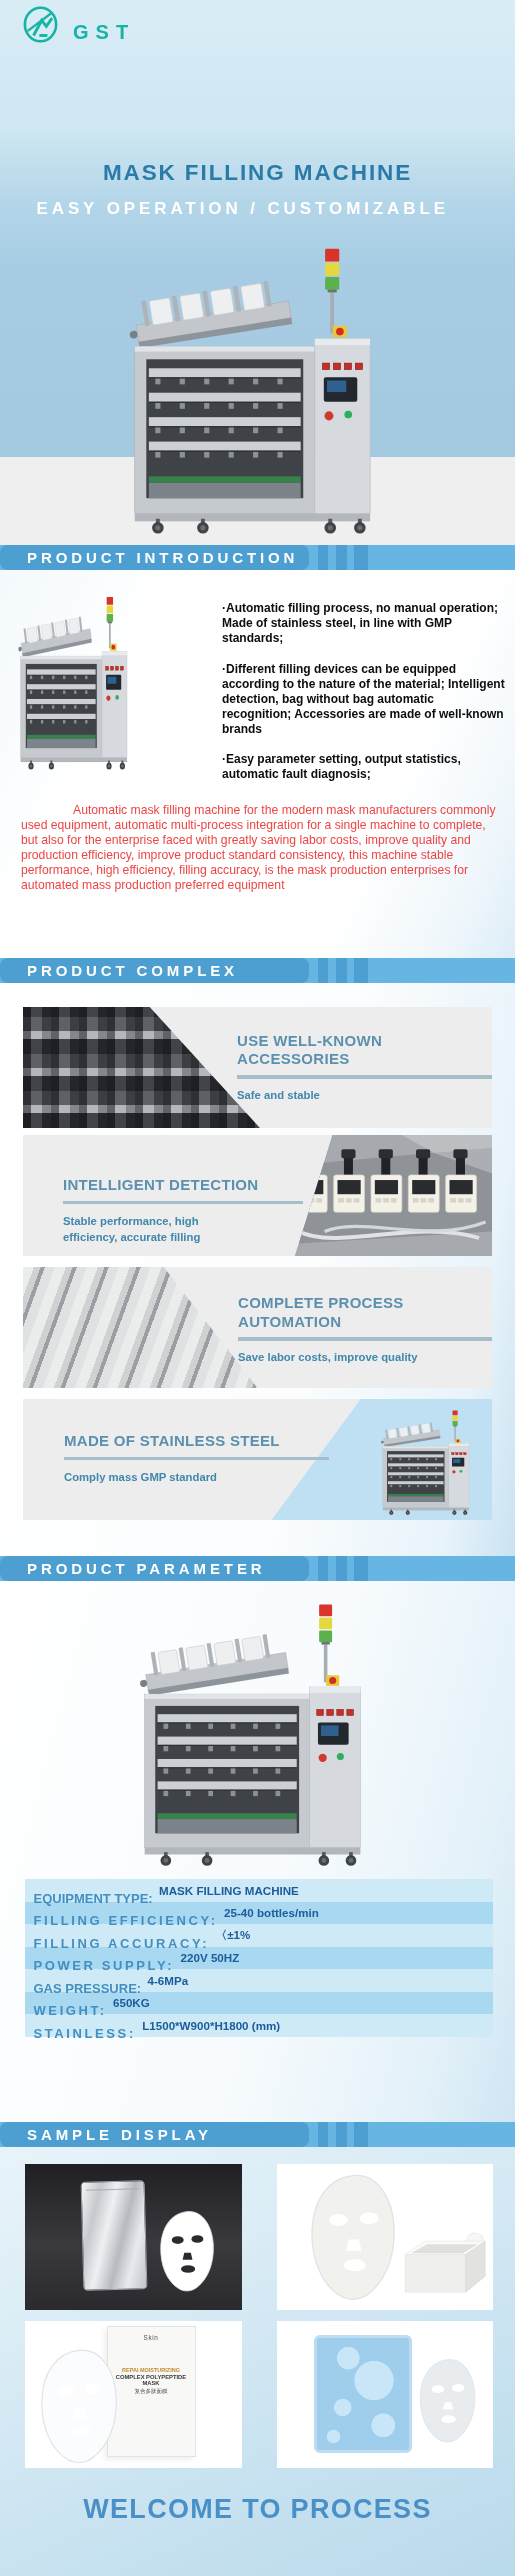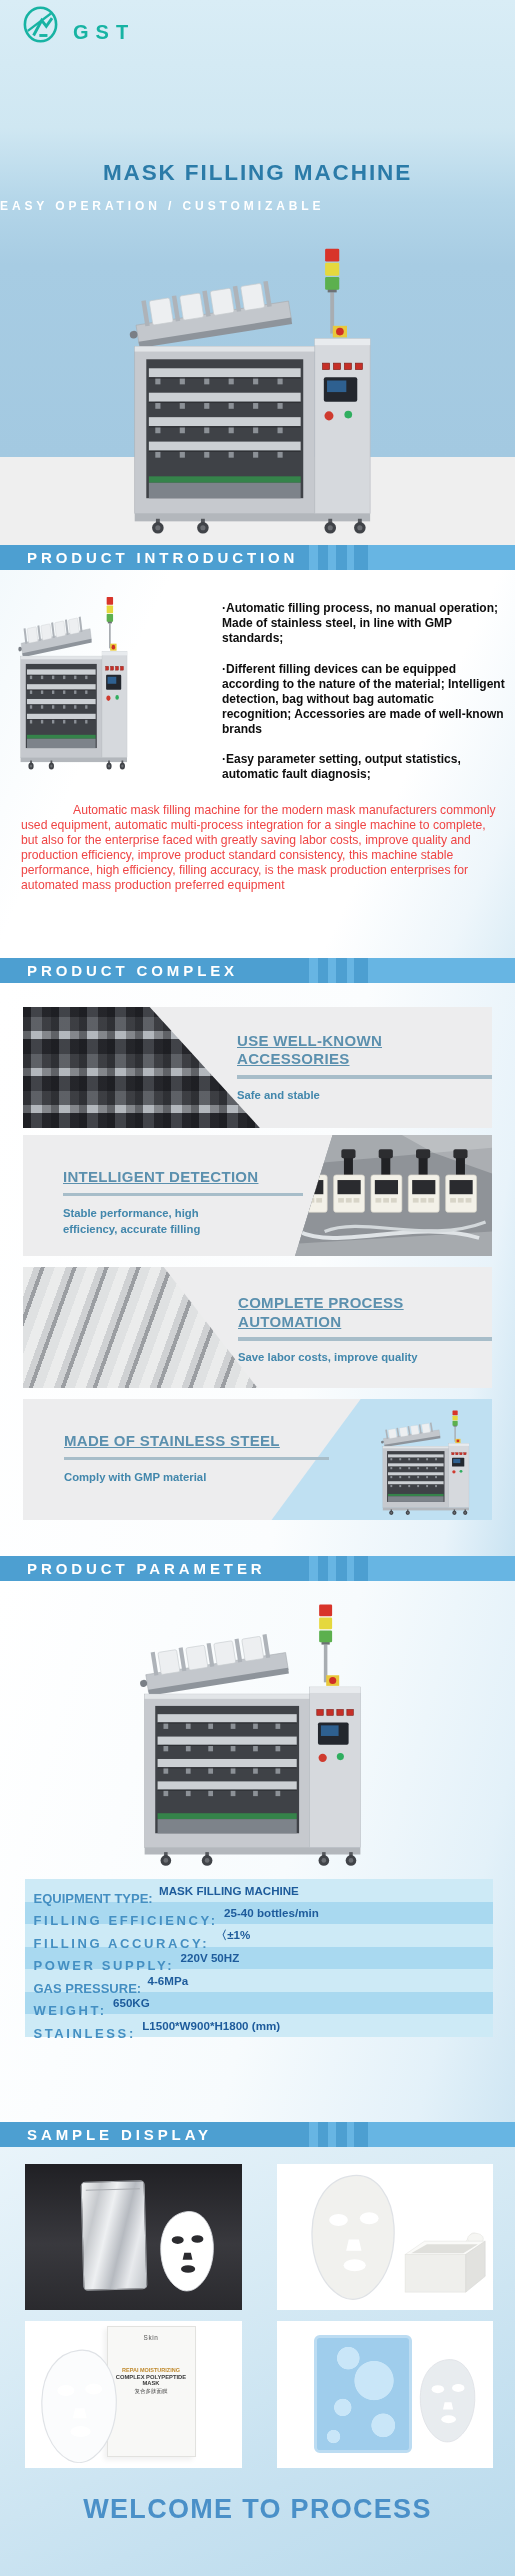--- a/index.html
+++ b/index.html
@@ -21,30 +21,30 @@
     background:linear-gradient(155deg,#e9f4fa 0%,#d8ebf5 35%,#c6e1f0 70%,#b9daec 100%);}
 
   
   .logo{position:absolute;left:22px;top:5.2px;display:flex;align-items:flex-end;}
   .logo-mark{width:37px;height:39px;}
   .logo-text{margin-left:14px;color:#17b3a3;font-size:20px;font-weight:bold;letter-spacing:7px;}
 
   
   .hero-title{position:absolute;left:0;top:160px;width:515px;text-align:center;
     color:#2b7ba8;font-size:22.5px;font-weight:bold;letter-spacing:1.9px;}
-  .hero-sub{position:absolute;left:0;top:199px;width:449px;text-align:left;
-    color:#ffffff;font-size:12px;font-weight:bold;letter-spacing:3.9px;}
+  .hero-sub{position:absolute;left:0;top:199px;width:449px;text-align:right;
+    color:#ffffff;font-size:17px;font-weight:bold;letter-spacing:3.9px;}
   .machine-hero{position:absolute;left:118px;top:227px;width:283px;height:316px;}
   .machine-intro{position:absolute;left:13px;top:586px;width:128px;height:187px;}
   .machine-params{position:absolute;left:121px;top:1588px;width:276px;height:283px;}
 
   
   .band{position:absolute;left:0;width:515px;height:24.5px;background:#67b5e3;}
   .band-main{position:absolute;left:0;top:0;width:309px;height:24.5px;background:#4d9fd1;
-    display:flex;align-items:center;padding-left:27px;}
+    display:flex;align-items:center;padding-left:27px;border-radius:8px;}
   .band-title{color:#ffffff;font-size:15px;font-weight:bold;letter-spacing:3.9px;white-space:nowrap;}
   .band .st{position:absolute;top:0;height:24.5px;background:#4d9fd1;}
   .band .s1{left:318px;width:9.7px;}
   .band .s2{left:336px;width:11px;}
   .band .s3{left:354px;width:13.5px;}
 
   
   .intro-bullets{position:absolute;left:222px;top:601px;width:283px;color:#0d0d0d;}
   .intro-bullets p{margin:0 0 15.5px 0;font-size:12px;font-weight:bold;line-height:15px;}
   .intro-paragraph{position:absolute;left:21px;top:803px;width:475px;color:#ef4444;
@@ -60,22 +60,22 @@
       repeating-linear-gradient(0deg, #303136 0 15.5px, #c2c6cb 15.5px 23px, #55575c 23px 37px);}
   .ph-gauges{clip-path:polygon(66% 0,100% 0,100% 100%,58% 100%);background:#9aa0a6;}
   .ph-gauges svg{position:absolute;right:0;top:0;height:100%;}
   .ph-trays{clip-path:polygon(0 0,30% 0,50% 100%,0 100%);
     background:
       repeating-linear-gradient(110deg,#ebecec 0 10.3px,#cfd1d3 10.3px 16.7px,#9b9ea2 16.7px 20.6px,#dfe1e2 20.6px 30px);}
   .ph-bluewedge{clip-path:polygon(72% 0,100% 0,100% 100%,53% 100%);background:#bfe0f2;}
   .card-machine{position:absolute;left:350px;top:5.2px;width:111px;height:113px;}
   .card-text{position:absolute;}
   .t1{left:214px;top:24.5px;} .t2{left:40px;top:33px;} .t3{left:215px;top:27px;} .t4{left:41px;top:33px;}
-  .card-heading{color:#5b90ae;font-size:15px;font-weight:bold;line-height:18.7px;letter-spacing:0.3px;text-decoration:underline;}
-  .t1 .card-heading{width:200px;} .t2 .card-heading{width:277px;} .t3 .card-heading{width:213px;} .t4 .card-heading{width:277px;}
+  .card-heading{color:#5b90ae;font-size:15px;font-weight:bold;line-height:18.7px;letter-spacing:0.3px;}
+  .t1 .card-heading{width:200px;} .t2 .card-heading{width:277px;margin-top:8px;} .t3 .card-heading{width:213px;} .t4 .card-heading{width:277px;}
   .card-underline{height:3.9px;background:#a7bdc9;margin-top:5.8px;}
   .u1{width:260px;} .u2{width:240px;} .u3{width:264px;} .u4{width:265px;}
   .card-sub{margin-top:8.4px;color:#4287ac;font-size:11.3px;font-weight:bold;line-height:16px;width:193px;}
 
   
   .param-table{position:absolute;left:24.5px;top:1879px;width:468px;}
   .param-row{height:22.5px;display:flex;align-items:center;padding-left:9px;}
   .param-row:nth-child(odd){background:#cdeaf6;}
   .param-row:nth-child(even){background:#a9d9f0;}
   .param-label{color:#448fc2;font-size:13px;font-weight:bold;white-space:nowrap;margin-top:16px;}
@@ -488,21 +488,21 @@
           <rect x="327" y="448" width="6" height="8" fill="#53565b"></rect>
           <circle cx="330" cy="462" r="9" fill="#404348"></circle>
           <circle cx="330" cy="462" r="4" fill="#6b6e73"></circle>
           <rect x="373" y="448" width="6" height="8" fill="#53565b"></rect>
           <circle cx="376" cy="462" r="9" fill="#404348"></circle>
           <circle cx="376" cy="462" r="4" fill="#6b6e73"></circle>
   </svg></div>
     <div class="card-text t4">
       <div class="card-heading">MADE OF STAINLESS STEEL</div>
       <div class="card-underline u4"></div>
-      <div class="card-sub">Comply with GMP material</div>
+      <div class="card-sub">Comply mass GMP standard</div>
     </div>
   </div>
 
   <div class="band" style="top:1556px">
     <div class="band-main">
       <span class="band-title">PRODUCT PARAMETER</span>
     </div>
     <div class="st s1"></div>
     <div class="st s2"></div>
     <div class="st s3"></div>

